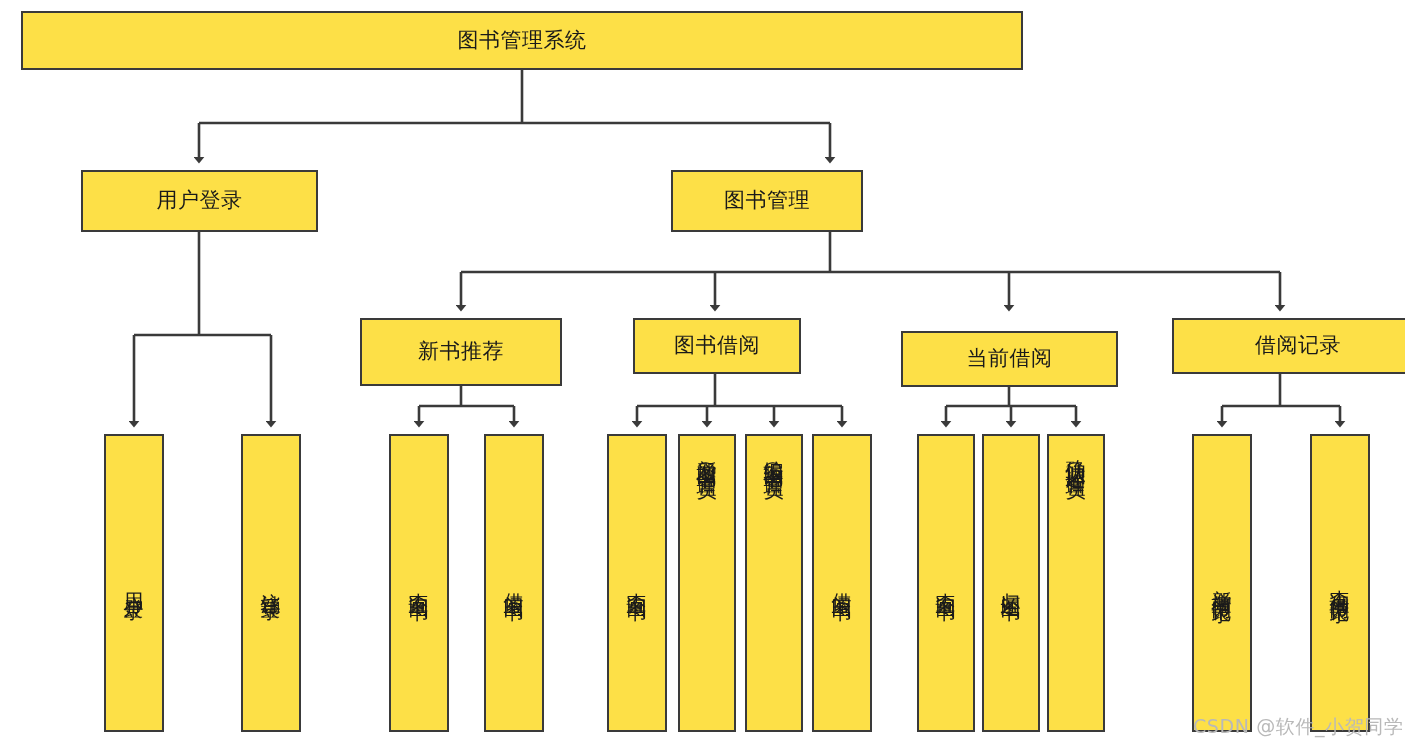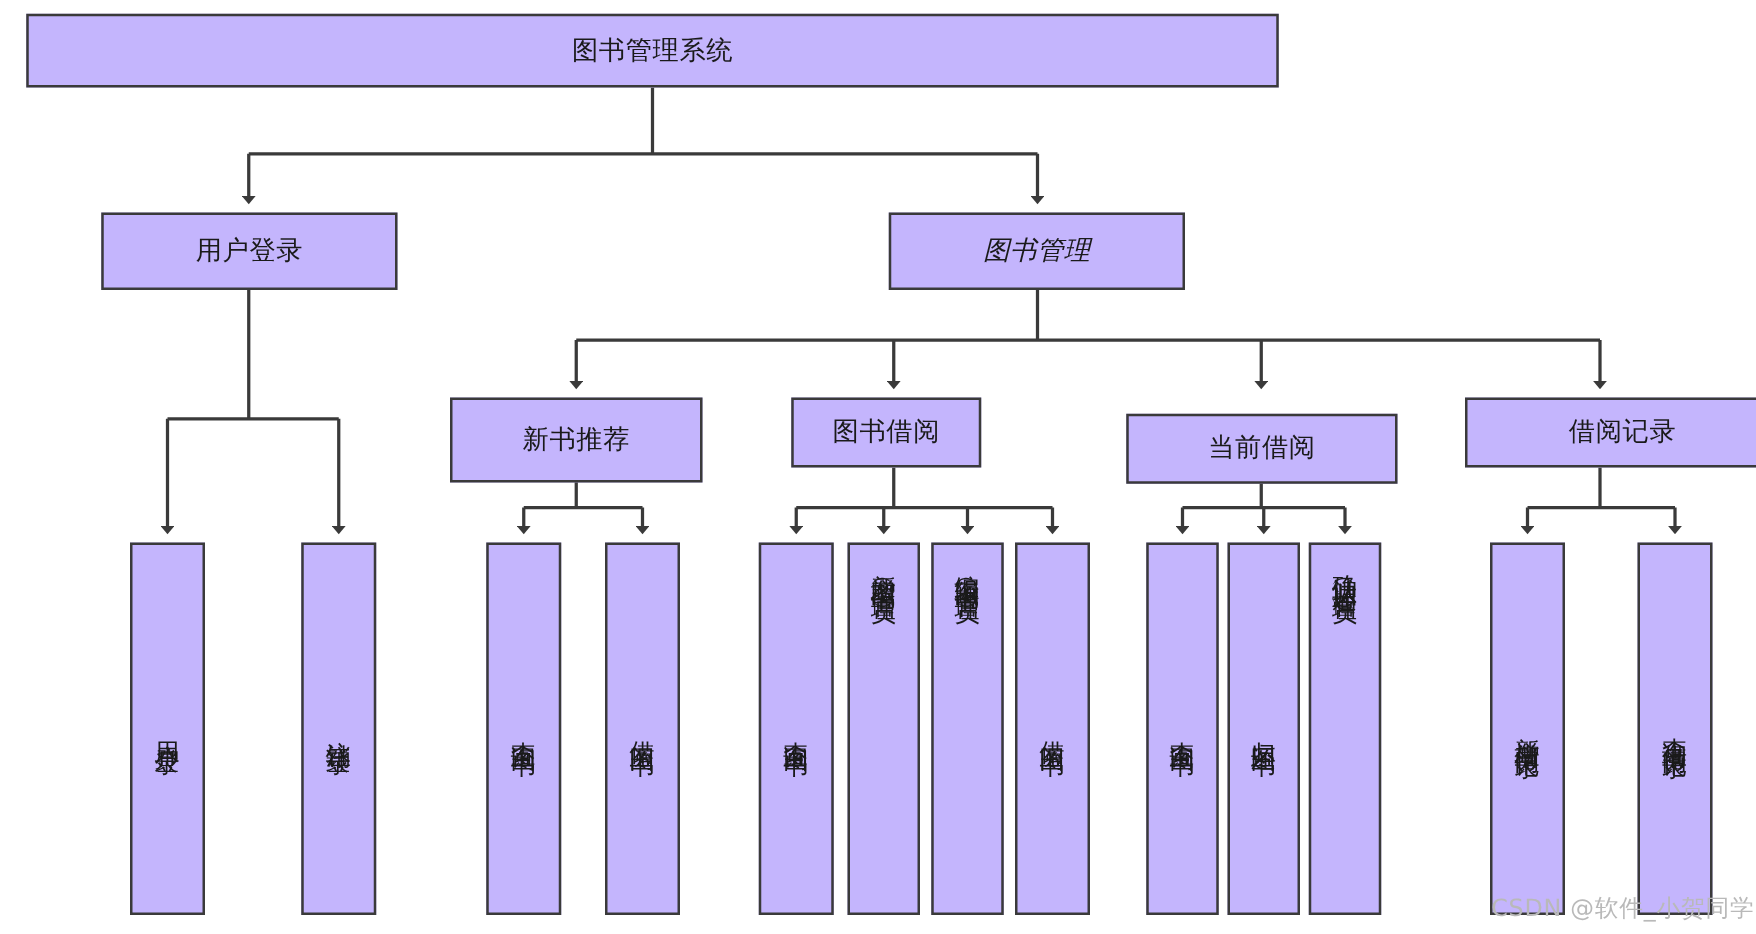--- a/index.html
+++ b/index.html
@@ -24,21 +24,21 @@
     position: absolute;
     left: 0;
     top: 0;
     width: 1405px;
     height: 747px;
     pointer-events: none;
   }
   .node {
     position: absolute;
     box-sizing: border-box;
-    background: #c4b5fd;
+    background: #fde047;
     border: 2.4px solid #3a3a3a;
     display: flex;
     align-items: center;
     justify-content: center;
     overflow: hidden;
   }
   .node-label {
     color: #1a1a1a;
     font-size: 21px;
     line-height: 1.12;
@@ -127,28 +127,28 @@
     </g>
   </svg>
 
   <div class="node" style="left:21px; top:11px; width:1002px; height:59px;">
     <span class="node-label">图书管理系统</span>
   </div>
 
   <div class="node" style="left:81px; top:170px; width:237px; height:62px;">
     <span class="node-label">用户登录</span>
   </div>
-  <div class="node" style="left:711px; top:170px; width:237px; height:62px;font-style:italic;">
+  <div class="node" style="left:671px; top:170px; width:192px; height:62px;">
     <span class="node-label">图书管理</span>
   </div>
 
   <div class="node" style="left:360px; top:318px; width:202px; height:68px;">
     <span class="node-label">新书推荐</span>
   </div>
-  <div class="node" style="left:633px; top:318px; width:152px; height:56px;">
+  <div class="node" style="left:633px; top:318px; width:168px; height:56px;">
     <span class="node-label">图书借阅</span>
   </div>
   <div class="node" style="left:901px; top:331px; width:217px; height:56px;">
     <span class="node-label">当前借阅</span>
   </div>
   <div class="node" style="left:1172px; top:318px; width:252px; height:56px;">
     <span class="node-label">借阅记录</span>
   </div>
 
   <div class="node vertical centered" style="left:104px; top:434px; width:60px; height:298px;">

